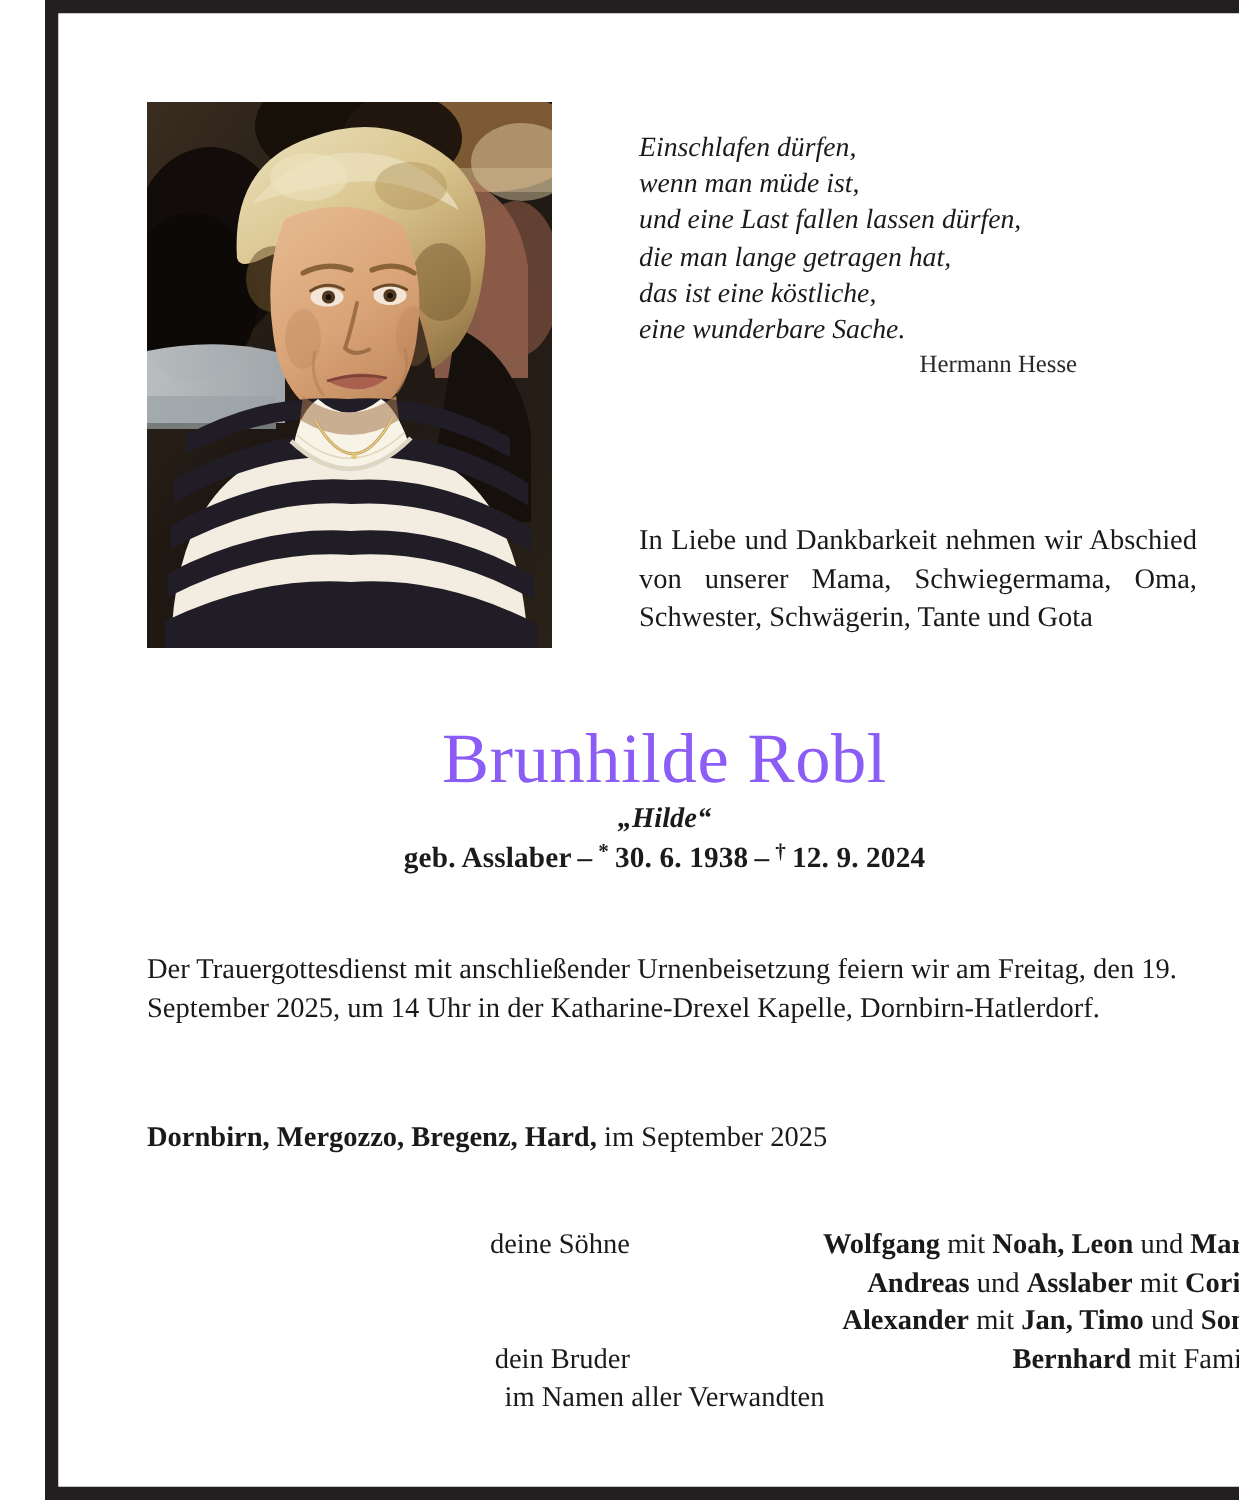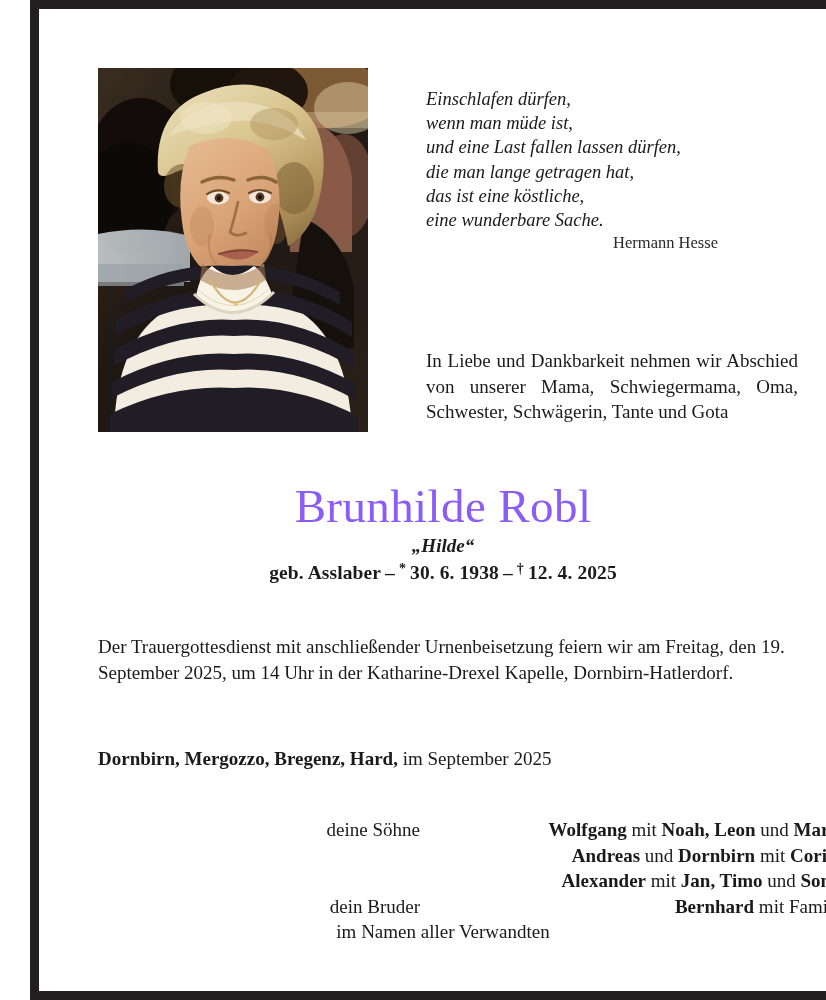--- a/index.html
+++ b/index.html
@@ -300,40 +300,40 @@
 das ist eine köstliche,
 eine wunderbare Sache.</div>
       <div class="verse-author">Hermann Hesse</div>
       <div class="dedication">In Liebe und Dankbarkeit nehmen wir Abschied von unserer Mama, Schwiegermama, Oma, Schwester, Schwägerin, Tante und Gota</div>
     </div>
 
     <div class="name-block">
       <div class="full-name">Brunhilde Robl</div>
       <div class="nickname">„Hilde“</div>
       <div class="lifespan">
-        <span>geb. Asslaber</span> <span>–</span> <sup>*</sup> <span>30. 6. 1938</span> <span>–</span> <sup>†</sup> <span>12. 4. 2025</span>
+        <span>geb. Asslaber</span> <span>–</span> <sup>*</sup> <span>30. 6. 1938</span> <span>–</span> <sup>†</sup> <span>12. 9. 2024</span>
       </div>
     </div>
 
     <div class="service">Der Trauergottesdienst mit anschließender Urnenbeisetzung feiern wir am Freitag, den 19. September 2025, um 14 Uhr in der Katharine-Drexel Kapelle, Dornbirn-Hatlerdorf.</div>
 
     <div class="places">
       <b>Dornbirn, Mergozzo, Bregenz, Hard,</b>
       <span>im September 2025</span>
     </div>
 
     <div class="family">
       <div class="family-rows" id="family-rows">
           <div class="frow">
             <span class="lead">deine Söhne</span>
             <span class="names"><b>Wolfgang</b> mit <b>Noah, Leon</b> und <b>Marco</b></span>
           </div>
           <div class="frow">
             <span class="lead"></span>
-            <span class="names"><b>Andreas</b> und <b>Dornbirn</b> mit <b>Corina</b></span>
+            <span class="names"><b>Andreas</b> und <b>Asslaber</b> mit <b>Corina</b></span>
           </div>
           <div class="frow">
             <span class="lead"></span>
             <span class="names"><b>Alexander</b> mit <b>Jan, Timo</b> und <b>Sonja</b></span>
           </div>
           <div class="frow">
             <span class="lead">dein Bruder</span>
             <span class="names"><b>Bernhard</b> mit Familie</span>
           </div>
         </div>

